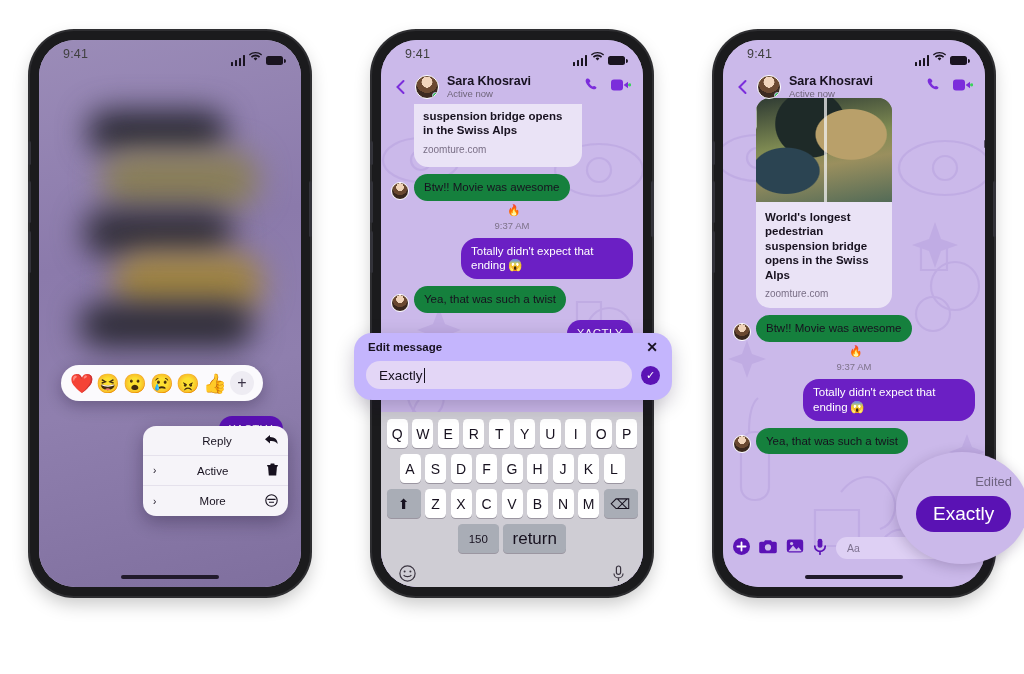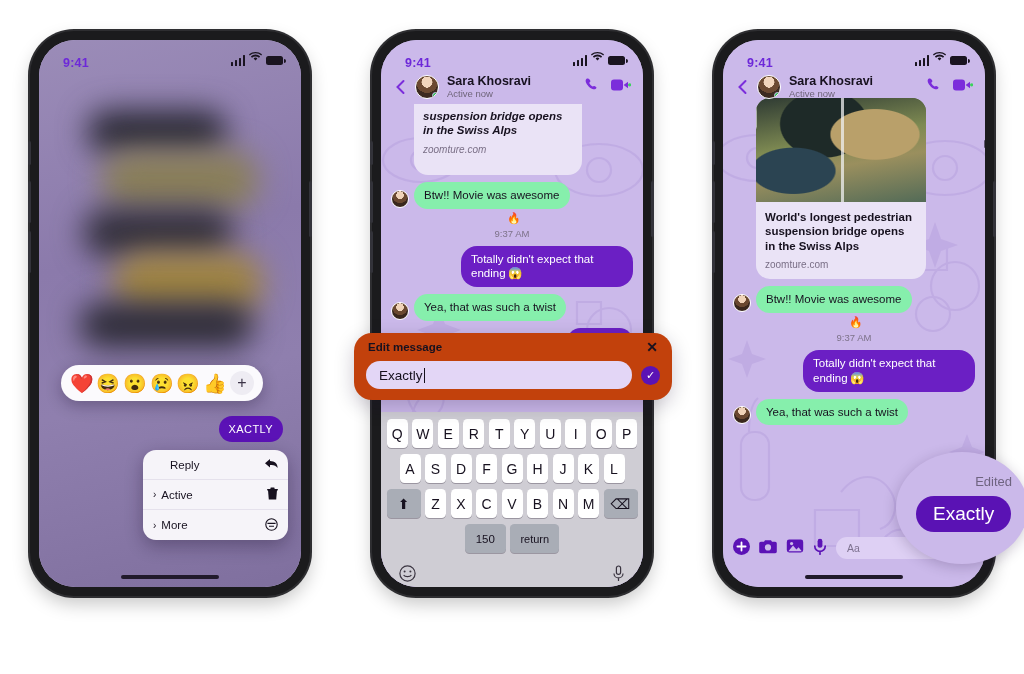--- a/index.html
+++ b/index.html
@@ -23,21 +23,21 @@
     background:#c9b7e8;
   }
   .sidebtn { position:absolute; right:-2px; width:3px; border-radius:2px; background:#33333a; }
   .sb1 { top:150px; height:56px; }
   .volbtn { position:absolute; left:-2px; width:3px; border-radius:2px; background:#33333a; }
   .vb0 { top:110px; height:24px; }
   .vb1 { top:150px; height:42px; }
   .vb2 { top:200px; height:42px; }
 
   .statusbar { position:absolute; left:0; right:0; top:0; height:30px; z-index:35; }
-  .sb-time { position:absolute; left:24px; top:16px; font-size:12.5px; font-weight:bold; color:#6d28d9; letter-spacing:.2px; }
+  .sb-time { position:absolute; left:24px; top:7px; font-size:12.5px; font-weight:normal; color:#404040; letter-spacing:.2px; }
   .sb-right { position:absolute; right:18px; top:8px; display:flex; align-items:flex-end; gap:4px; }
   .bars { display:flex; align-items:flex-end; gap:1.5px; height:11px; }
   .bars i { width:2.5px; background:#1a1420; border-radius:.5px; display:block; }
   .bars i:nth-child(1){height:4px} .bars i:nth-child(2){height:6px}
   .bars i:nth-child(3){height:8.5px} .bars i:nth-child(4){height:11px}
   .batt { width:17px; height:9px; border-radius:2.5px; background:#1a1420; position:relative; margin-bottom:1px;}
   .batt:after { content:""; position:absolute; right:-3px; top:2.5px; width:2px; height:4px; border-radius:0 2px 2px 0; background:#1a1420; }
 
   .homebar { position:absolute; left:50%; transform:translateX(-50%); bottom:8px; width:98px; height:4px; border-radius:3px; background:#211a2b; z-index:36; }
 
@@ -58,21 +58,21 @@
   .hicons { margin-left:auto; display:flex; align-items:center; gap:11px; }
 
   
   .msgs { position:absolute; left:0; right:0; top:64px; bottom:0; z-index:15; padding:0 10px; }
   .row { display:flex; align-items:flex-end; margin-bottom:7px; }
   .row.out { justify-content:flex-end; }
   .rav { width:18px; height:18px; border-radius:50%; flex:0 0 auto; margin-right:5px; margin-bottom:1px;
          background:radial-gradient(circle at 50% 26%, #f0d3b8 0 26%, #6a4830 27% 54%, #39271d 55% 100%);
          border:1.2px solid #fff; }
   .bub { max-width:172px; border-radius:16px; padding:6px 10px; font-size:11.5px; line-height:1.28; }
-  .bub.in { background:#86efac; color:#17111f; }
+  .bub.in { background:#15803d; color:#17111f; }
   .bub.out { background:#6b1fc4; color:#fff; }
   .ts { text-align:center; font-size:9.5px; color:#7d7289; margin:3px 0 7px; }
   .react { font-size:11px; margin-left:4px; }
   .reactrow { display:flex; justify-content:center; margin:-4px 0 2px 0; }
 
   
   .lcard { background:#eae3f6; border-radius:14px; overflow:hidden; max-width:172px; }
   .lcard .pic { height:104px; background:#4b5a3a;
     background-image:
       linear-gradient(92deg, rgba(255,255,255,.55) 0 1.5px, transparent 1.6px),
@@ -105,42 +105,42 @@
   .ctx { position:absolute; z-index:60; width:145px; background:#f6f4f9; border-radius:13px;
          box-shadow:0 6px 18px rgba(20,10,35,.32); overflow:hidden; }
   .ctx .it { display:flex; align-items:center; height:30px; padding:0 10px; font-size:11.5px; color:#17111f;
              border-bottom:1px solid #e5e1ec; }
   .ctx .it:last-child { border-bottom:none; }
   .ctx .it .chev { font-size:10px; color:#17111f; margin-right:5px; }
   .ctx .it .lbl { flex:1; }
   .ctx .it .ic { width:14px; text-align:right; }
 
   
-  .editdlg { position:absolute; z-index:70; background:#c2410c; border-radius:18px;
+  .editdlg { position:absolute; z-index:70; background:#c4b5fd; border-radius:18px;
              box-shadow:0 6px 20px rgba(25,10,45,.22); }
   .editdlg .top { display:flex; align-items:center; height:28px; padding:0 14px; }
   .editdlg .top .t { font-size:11.5px; font-weight:bold; color:#17111f; }
   .editdlg .top .x { margin-left:auto; font-size:14px; font-weight:bold; color:#17111f; }
   .editdlg .inrow { display:flex; align-items:center; padding:0 12px 11px; gap:9px; }
   .editdlg .field { flex:1; height:28px; background:#e3d6f6; border-radius:15px; display:flex; align-items:center; padding:0 13px; }
   .editdlg .field .v { font-size:13.5px; color:#15101d; }
   .editdlg .field .caret { width:1.5px; height:15px; background:#15101d; margin-left:1px; }
   .editdlg .ok { width:19px; height:19px; border-radius:50%; background:#5b13b5; color:#fff;
                  display:flex; align-items:center; justify-content:center; font-size:11px; flex:0 0 auto; }
 
   
   .kb { position:absolute; left:0; right:0; bottom:0; height:175px; background:#cfcdd4; z-index:50; padding-top:7px; }
   .krow { display:flex; justify-content:center; gap:4.5px; margin-bottom:6px; }
   .key { background:#fff; border-radius:4.5px; box-shadow:0 1px 0 rgba(90,85,100,.45);
          min-width:21px; height:29px; display:flex; align-items:center; justify-content:center;
          font-size:14px; color:#17111f; }
   .key.dk { background:#a9adb6; }
   .key.num { width:41px; font-size:11.5px; }
   .key.space { width:122px; font-size:11.5px; }
-  .key.ret { width:49px; font-size:11px;text-align:right; }
+  .key.ret { width:63px; font-size:17px;text-align:right; }
   .key.bsp, .key.shift { width:34px; }
   .kbot { display:flex; align-items:center; justify-content:space-between; padding:6px 18px 0; }
   .kbot span { font-size:15px; color:#3a3440; }
 
   
   .inputbar { position:absolute; left:0; right:0; bottom:22px; height:34px; display:flex; align-items:center;
               gap:9px; padding:0 10px; z-index:18; }
   .inputbar .aa { flex:1; height:22px; background:#ded0f4; border-radius:13px; display:flex; align-items:center;
                   padding:0 11px; font-size:10.5px; color:#7e7290; }
 
@@ -198,21 +198,21 @@
         <span class="em">😢</span>
         <span class="em">😠</span>
         <span class="em">👍</span>
         <span class="plus">+</span>
       </div>
 
       <div style="position:absolute; right:18px; top:376px; z-index:58;">
         <div class="bub out" style="background:#5b12b6; font-size:11px; letter-spacing:.4px;">XACTLY</div>
       </div>
 
-      <div class="ctx" style="left:104px; top:410px;">
+      <div class="ctx" style="left:104px; top:386px;text-align:center;">
         <div class="it">
           <span class="lbl" style="padding-left:17px;">Reply</span>
           <span class="ic">
             <svg width="13" height="11" viewBox="0 0 13 11">
                 <path d="M5 1 0 5.2l5 4.2V7C8.4 6.6 11 7.4 12.6 10 12.6 5.4 9.6 3.3 5 3.1Z" fill="#17111f"></path>
               </svg>
           </span>
         </div>
         <div class="it">
           <span class="chev">›</span>
@@ -318,21 +318,21 @@
                 <circle cx="18.6" cy="6.8" r="1.6" fill="#39d35c"></circle>
               </svg>
           </span>
         </span>
       </div>
 
       <div class="msgs">
 
         <div class="row">
           <div class="lcard" style="max-width:168px; margin-left:23px; border-top-left-radius:0; border-top-right-radius:0;">
-            <div class="body" style="padding:5px 9px 20px;font-style:italic;">
+            <div class="body" style="padding:5px 9px 12px;">
               <div class="ttl">suspension bridge opens in the Swiss Alps</div>
               <div class="dom">zoomture.com</div>
             </div>
           </div>
         </div>
 
         <div class="row">
           <span class="rav"></span>
           <div class="bub in">Btw!! Movie was awesome</div>
         </div>
@@ -507,21 +507,21 @@
                 <path d="M12.6 7 17 3.8v6.4Z" fill="#7b2ddb"></path>
                 <circle cx="18.6" cy="6.8" r="1.6" fill="#39d35c"></circle>
               </svg>
           </span>
         </span>
       </div>
 
       <div class="msgs" style="top:58px;">
 
         <div class="row" style="position:relative;">
-          <div class="lcard" style="margin-left:23px; width:170px; max-width:170px;">
+          <div class="lcard" style="margin-left:23px; width:136px; max-width:170px;">
             <div class="pic">
                 <span class="seam"></span>
               </div>
             <div class="body">
               <div class="ttl">World's longest pedestrian suspension bridge opens in the Swiss Alps</div>
               <div class="dom">zoomture.com</div>
             </div>
           </div>
           <span class="sharebtn">
             <svg width="18" height="18" viewBox="0 0 18 18">

